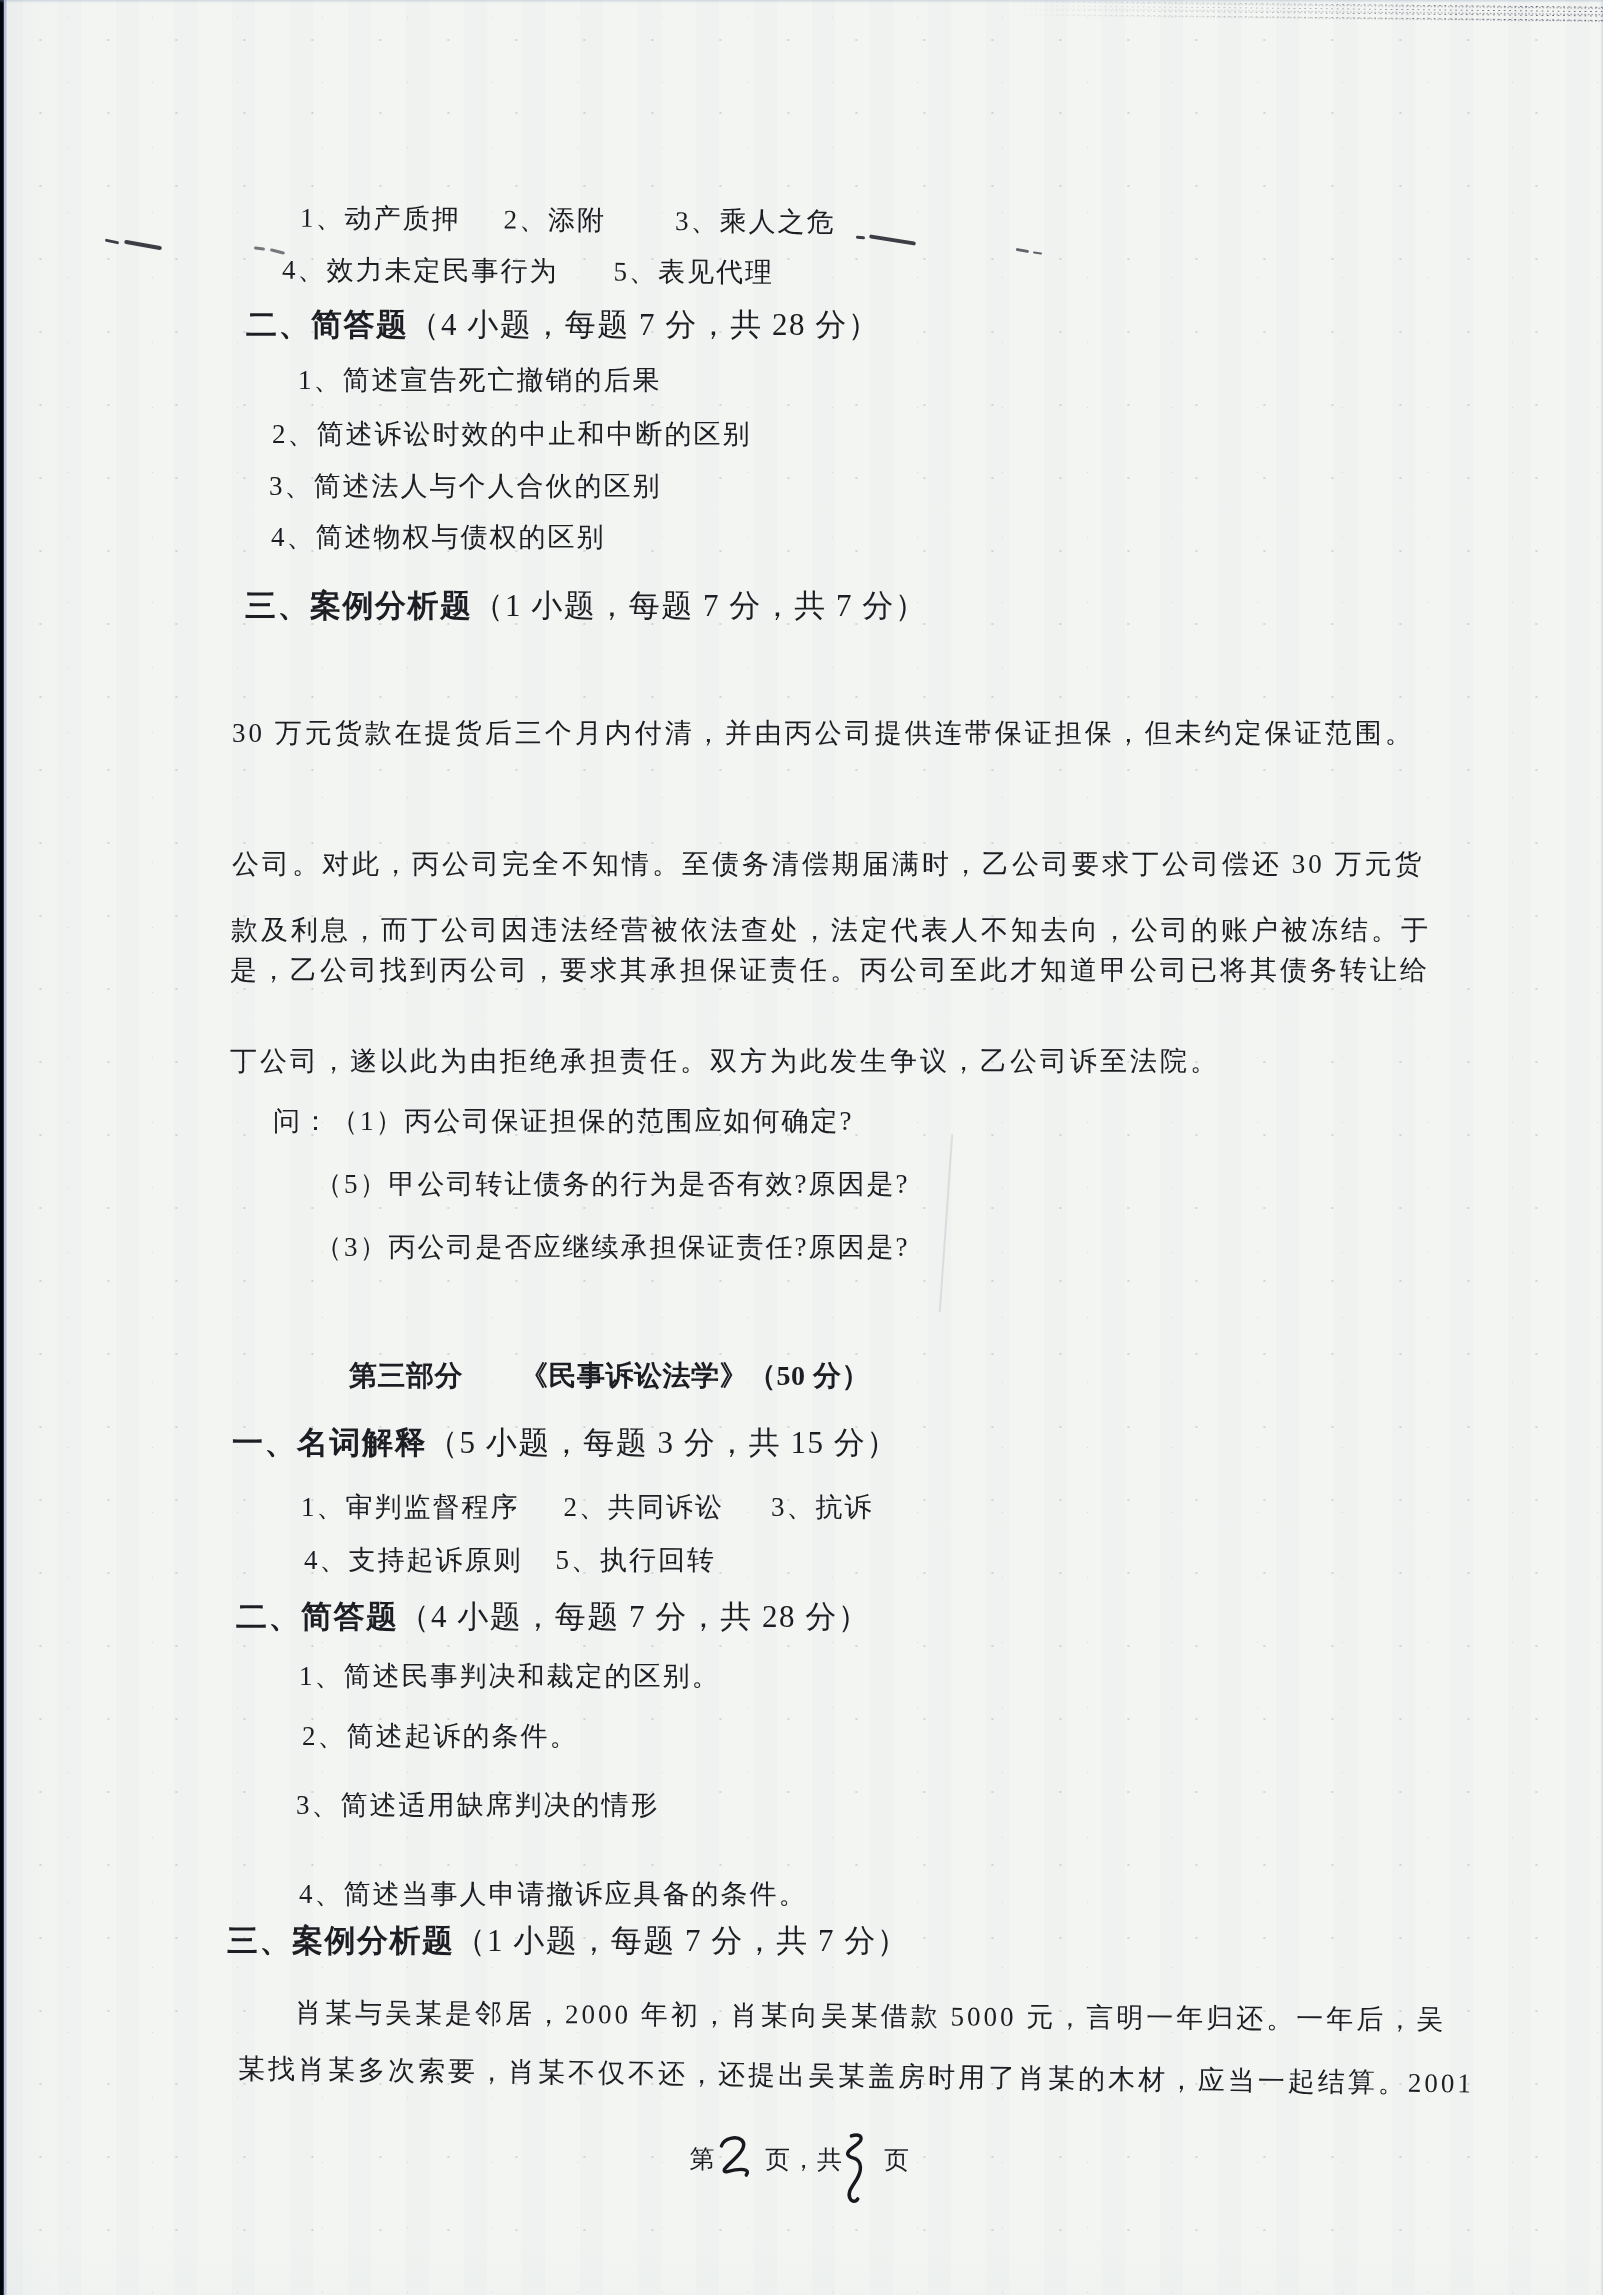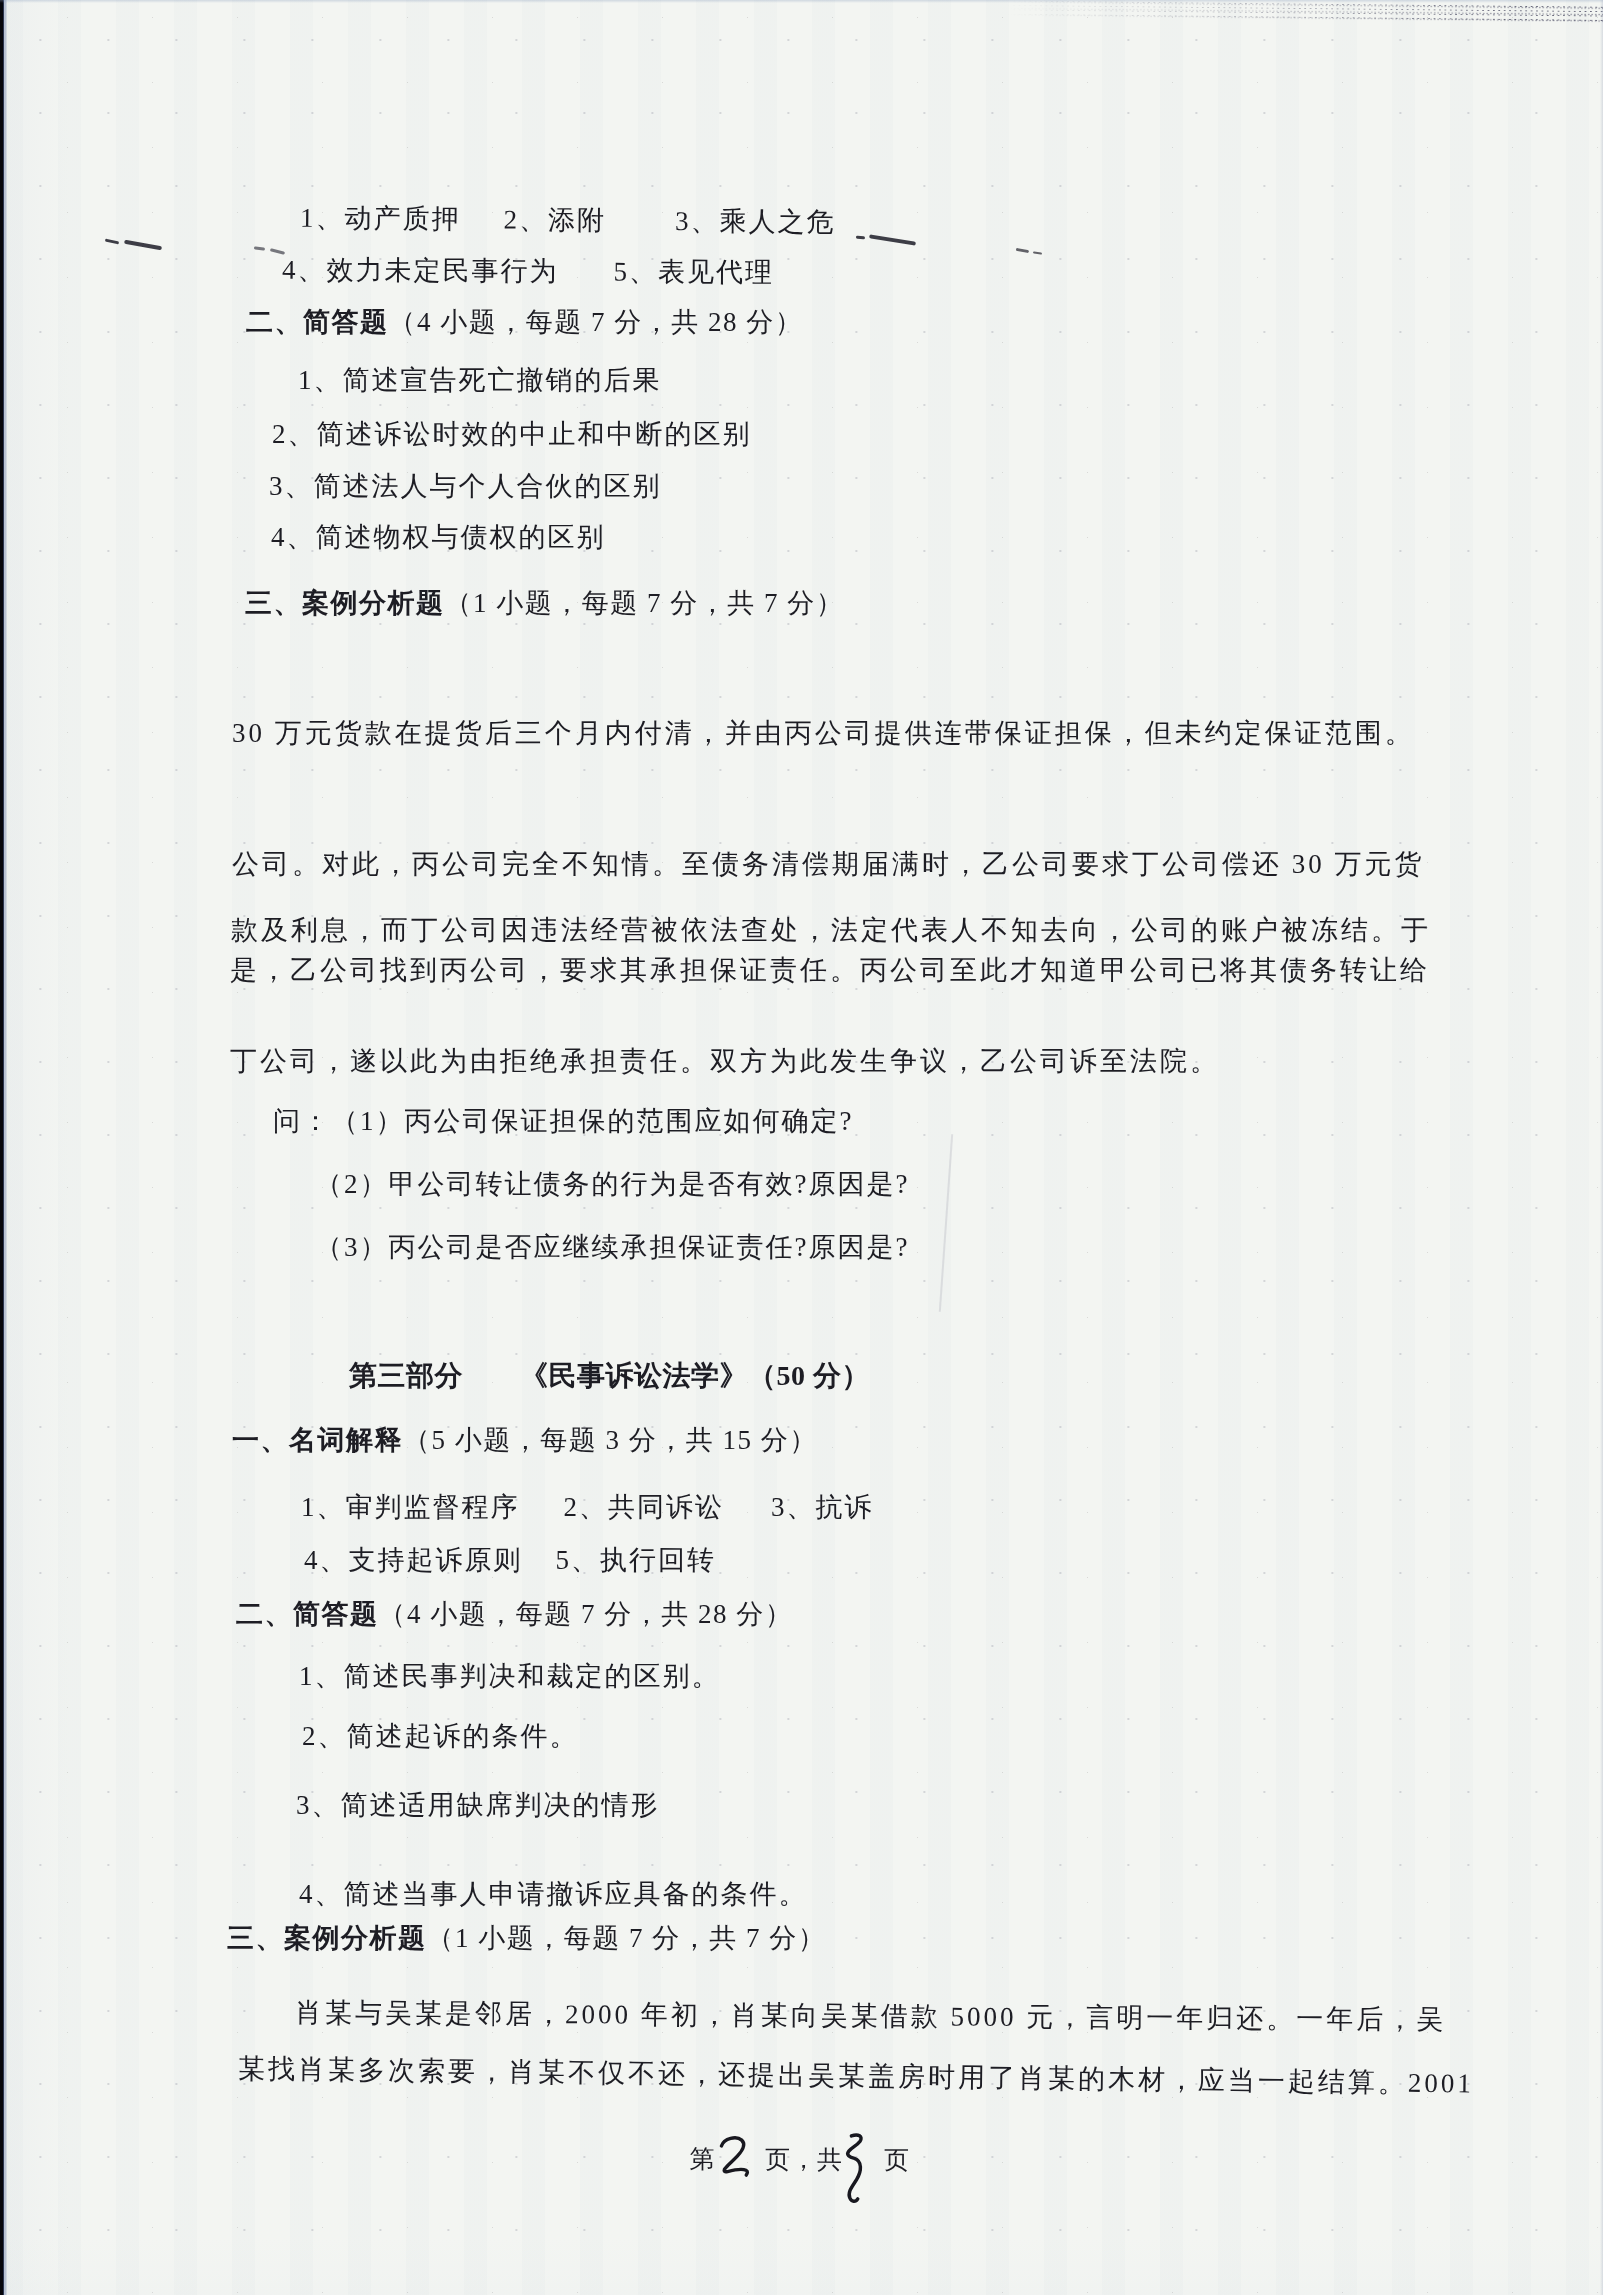--- a/index.html
+++ b/index.html
@@ -56,21 +56,21 @@
   }
   .pencil{
     position:absolute;background:#23232e;border-radius:2px;opacity:.88;
   }
   .line{
     position:absolute;white-space:nowrap;
     font-size:27px;letter-spacing:2px;line-height:1.15;
   }
   .terms{display:flex;align-items:flex-start;}
   .para{font-size:27px;letter-spacing:3px;}
-  .hdr{font-size:27px;letter-spacing:1.5px;}
+  .hdr{font-size:31px;letter-spacing:1.5px;}
   .hdr .lbl{font-weight:bold;}
   .title-line{font-size:28px;letter-spacing:0.5px;font-weight:bold;}
   .title-line .book{margin-left:57px;}
   .footer-wrap{position:absolute;left:686px;top:2132px;width:276px;height:79px;transform:rotate(.3deg);}
   .footer-wrap .ft{position:absolute;font-size:25px;letter-spacing:1px;top:11px;}
   .hw{position:absolute;}
   .hw path{fill:none;stroke:#18181f;stroke-width:7;stroke-linecap:round;stroke-linejoin:round;}
 </style>
 </head>
 <body>
@@ -113,21 +113,21 @@
   <div class="line hdr" style="left:245px;top:588px;">
     <span class="lbl">三、案例分析题</span><span>（1 小题，每题 7 分，共 7 分）</span>
   </div>
   <div class="line para" style="left:232px;top:718px;">30 万元货款在提货后三个月内付清，并由丙公司提供连带保证担保，但未约定保证范围。</div>
   <div class="line para" style="left:232px;top:849px;">公司。对此，丙公司完全不知情。至债务清偿期届满时，乙公司要求丁公司偿还 30 万元货</div>
   <div class="line para" style="left:231px;top:915px;">款及利息，而丁公司因违法经营被依法查处，法定代表人不知去向，公司的账户被冻结。于</div>
   <div class="line para" style="left:230px;top:955px;text-align:center;">是，乙公司找到丙公司，要求其承担保证责任。丙公司至此才知道甲公司已将其债务转让给</div>
   <div class="line para" style="left:230px;top:1046px;">丁公司，遂以此为由拒绝承担责任。双方为此发生争议，乙公司诉至法院。</div>
 
   <div class="line" style="left:273px;top:1106px;">问：（1）丙公司保证担保的范围应如何确定?</div>
-  <div class="line" style="left:315px;top:1169px;">（2）甲公司转让债务的行为是否有效?原因是?</div>
+  <div class="line" style="left:315px;top:1169px;">（5）甲公司转让债务的行为是否有效?原因是?</div>
   <div class="line" style="left:315px;top:1232px;">（3）丙公司是否应继续承担保证责任?原因是?</div>
 
   <div class="line title-line" style="left:349px;top:1360px;">
     <span>第三部分</span><span class="book">《民事诉讼法学》（50 分）</span>
   </div>
 
   <div class="line hdr" style="left:232px;top:1425px;">
     <span class="lbl">一、名词解释</span><span>（5 小题，每题 3 分，共 15 分）</span>
   </div>
   <div class="line terms" style="left:301px;top:1492px;">

